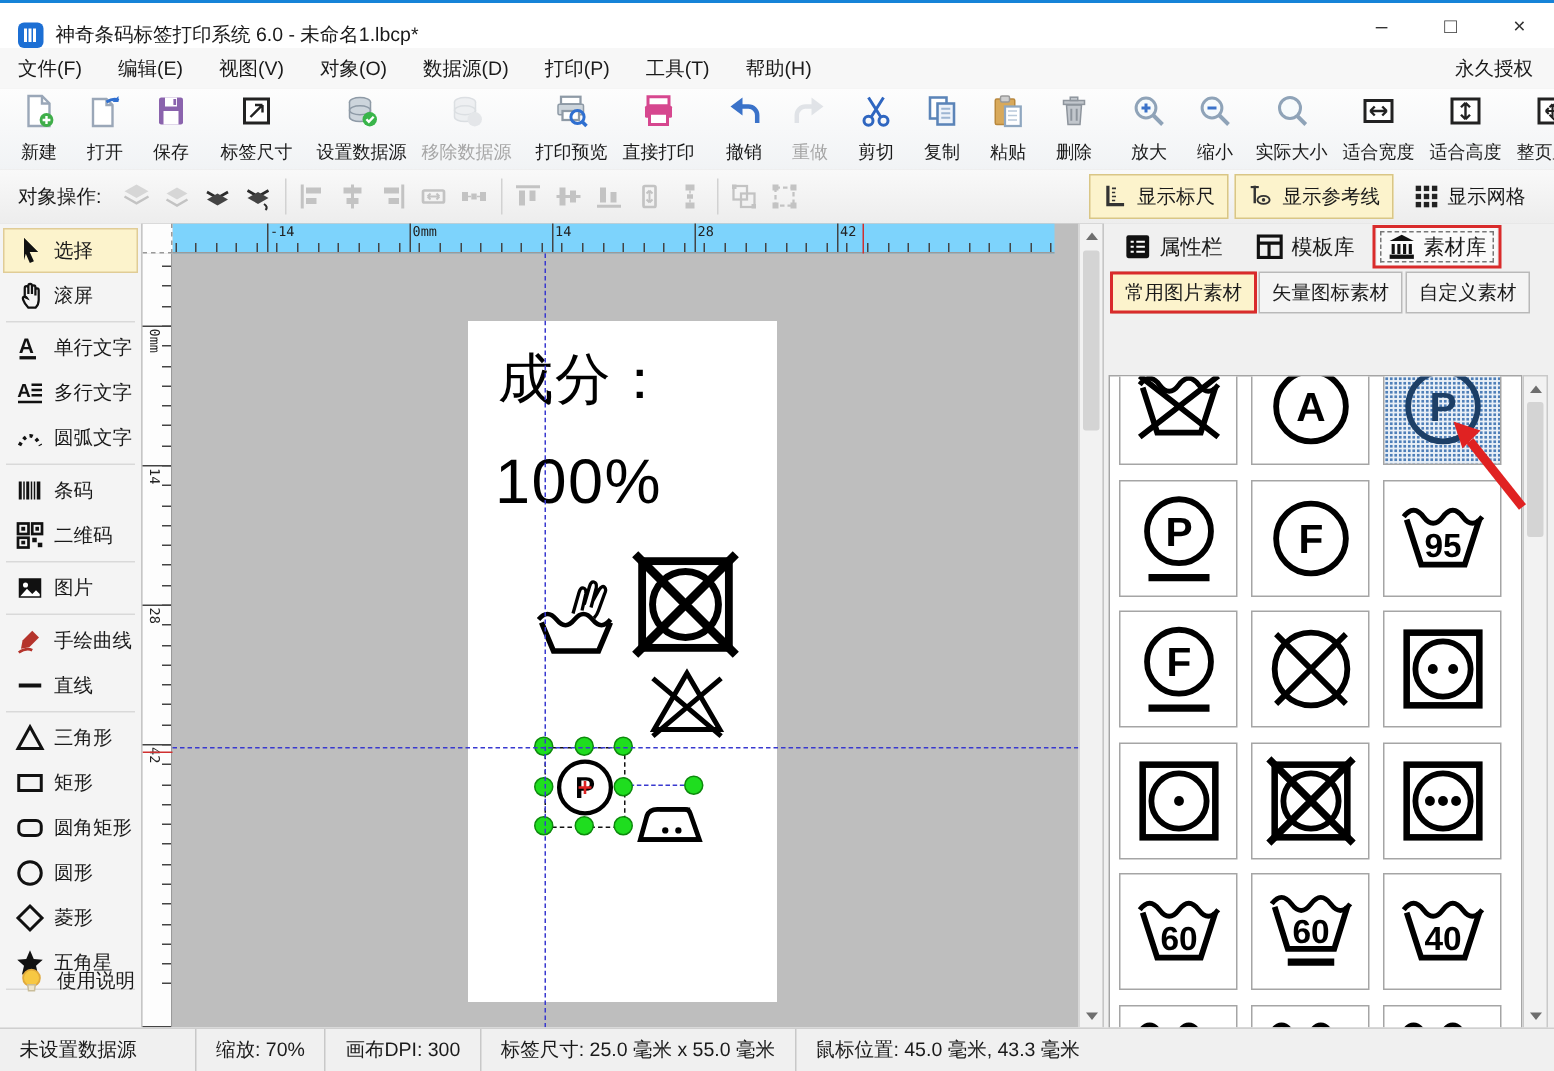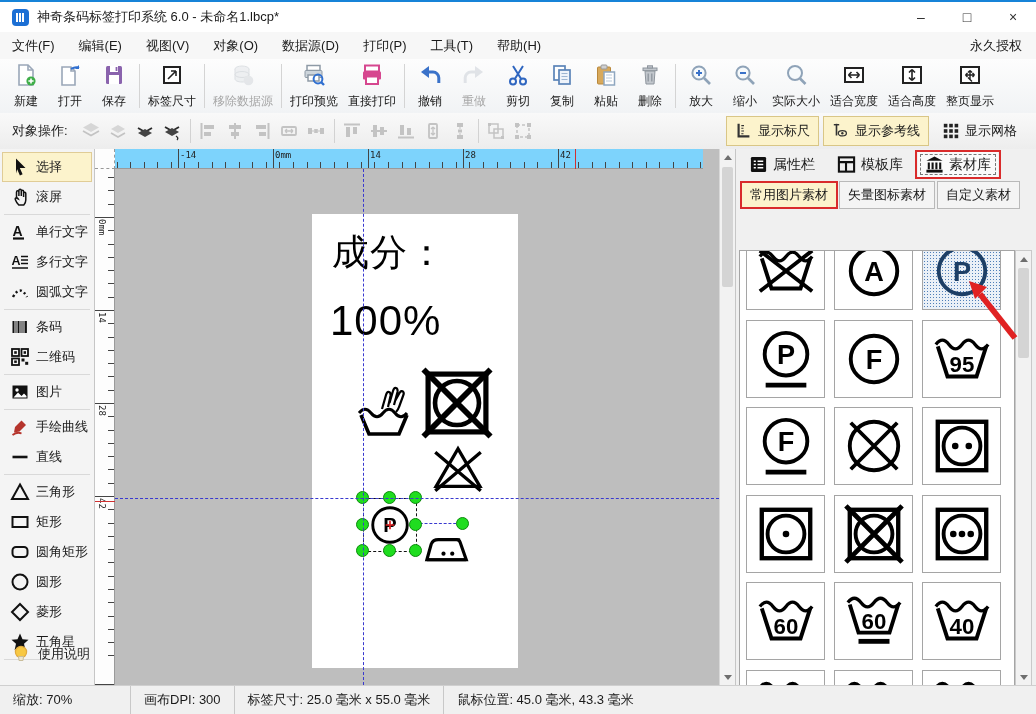--- a/index.html
+++ b/index.html
@@ -1,21 +1,21 @@
 <!DOCTYPE html>
 <html><head>
 <meta charset="utf-8">
 <style>
   html,body{margin:0;padding:0;}
   body{width:1036px;height:714px;position:relative;overflow:hidden;
        font-family:"Liberation Sans","DejaVu Sans",sans-serif;background:#f0f0f0;
        border-top:2px solid #1683d8;box-sizing:border-box;color:#1a1a1a;}
   .abs{position:absolute;}
   
-  #titlebar{position:absolute;left:0;top:0;right:0;height:30px;background:#fff;display:flex;align-items:center;}
+  #titlebar{position:absolute;left:0;top:0;right:0;height:30px;background:#fff;display:flex;align-items:flex-end;}
   #appicon{width:17px;height:17px;margin:0 8px 0 12px;border-radius:4px;background:#1c6fd4;position:relative;}
   #appicon:before{content:"";position:absolute;left:4px;top:4px;width:2px;height:9px;background:#fff;box-shadow:3px 0 0 #fff,6px 0 0 #fff;}
   #wintitle{font-size:13px;}
   #winbtns{margin-left:auto;display:flex;height:30px;}
   .winbtn{width:46px;text-align:center;line-height:30px;font-size:14px;color:#333;}
   
   #menubar{position:absolute;left:0;top:30px;right:0;height:27px;background:#f7f7f7;border-bottom:1px solid #e3e3e3;display:flex;align-items:center;font-size:13px;}
   .menu-item{padding:0 12px;line-height:26px;}
   #license{margin-left:auto;padding-right:14px;font-size:13px;}
   
@@ -148,20 +148,30 @@
       <div class="tb-btn">
         <span><svg viewBox="0 0 24 24" xmlns="http://www.w3.org/2000/svg" style="width: 24px; height: 24px;">
             <rect x="4" y="4" width="16" height="16" fill="#fff" stroke="#222" stroke-width="2"></rect>
             <path d="M8 16L16 8M16 8h-5M16 8v5" fill="none" stroke="#222" stroke-width="1.6"></path>
           </svg></span>
         <div class="tb-label">标签尺寸</div>
       </div>
     </div>
     <div class="tb-sep"></div>
     <div class="tb-group">
+      <div class="tb-btn">
+        <span><svg viewBox="0 0 24 24" xmlns="http://www.w3.org/2000/svg" style="width: 24px; height: 24px;">
+            <ellipse cx="11" cy="6" rx="7" ry="3" fill="#cdd5dc" stroke="#8e9aa6"></ellipse>
+            <path d="M4 6v10c0 1.7 3.1 3 7 3s7-1.3 7-3V6" fill="#cdd5dc" stroke="#8e9aa6"></path>
+            <ellipse cx="11" cy="11.5" rx="7" ry="3" fill="none" stroke="#8e9aa6"></ellipse>
+            <circle cx="17.5" cy="17.5" r="4.8" fill="#39b54a"></circle>
+            <path d="M15.3 17.5l1.6 1.7 3.2-3.4" fill="none" stroke="#fff" stroke-width="1.6"></path>
+          </svg></span>
+        <div class="tb-label">设置数据源</div>
+      </div>
       <div class="tb-btn disabled">
         <span style="opacity: 0.55;"><svg viewBox="0 0 24 24" xmlns="http://www.w3.org/2000/svg" style="width: 24px; height: 24px;">
             <ellipse cx="11" cy="6" rx="7" ry="3" fill="#e4e7ea" stroke="#c3c9cf"></ellipse>
             <path d="M4 6v10c0 1.7 3.1 3 7 3s7-1.3 7-3V6" fill="#e4e7ea" stroke="#c3c9cf"></path>
             <ellipse cx="11" cy="11.5" rx="7" ry="3" fill="none" stroke="#c3c9cf"></ellipse>
             <circle cx="17.5" cy="17.5" r="4.8" fill="#d4d8dc"></circle>
           </svg></span>
         <div class="tb-label">移除数据源</div>
       </div>
     </div>
@@ -904,17 +914,18 @@
       </div>
     <div class="thumb" style="top:17px;height:90px;"></div>
   </div>
   <svg id="redarrow" class="abs" style="left:225px;top:125px;width:62px;height:72px;overflow:visible;pointer-events:none;">
     <line x1="19" y1="20" x2="54" y2="64" stroke="#e02222" stroke-width="6"></line>
     <polygon points="8,7 26,13 14,25" fill="#e02222"></polygon>
   </svg>
 </div>
 
 <div id="statusbar">
+    <div class="status-seg">未设置数据源</div>
     <div class="status-seg">缩放: 70%</div>
     <div class="status-seg">画布DPI: 300</div>
     <div class="status-seg">标签尺寸: 25.0 毫米 x 55.0 毫米</div>
     <div class="status-seg">鼠标位置: 45.0 毫米, 43.3 毫米</div>
   </div>
 
 </body></html>

